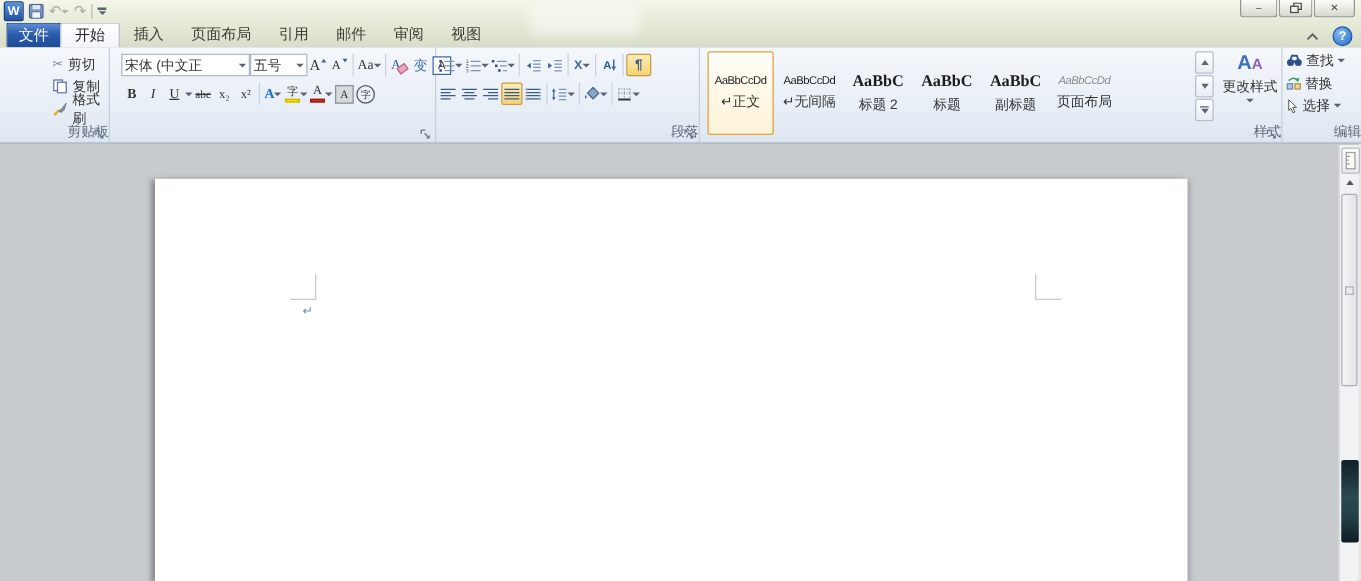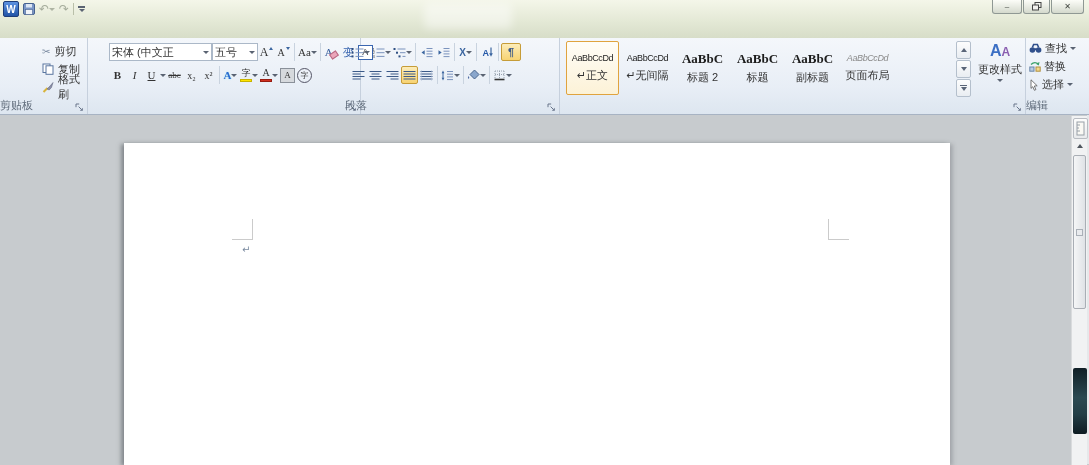--- a/index.html
+++ b/index.html
@@ -42,21 +42,21 @@
   .rightctl{position:absolute;right:7px;top:3px;display:flex;align-items:center;gap:8px}
   .chevbtn{width:16px;height:13px;display:flex;align-items:center;justify-content:center}
   .helpbtn{width:14px;height:14px;border-radius:50%;border:1px solid #1c50a0;color:#fff;
            background:radial-gradient(circle at 35% 30%,#84bcf4,#2a6cc8);
            font-size:10px;font-weight:bold;display:flex;align-items:center;justify-content:center}
   
   .ribbon{position:absolute;top:38px;left:0;width:1089px;height:77px;
           background:linear-gradient(#f4f7fb,#e8eef6 65%,#dde6f0);border-bottom:1px solid #a7b3c3;
           box-sizing:border-box}
   .grp{position:absolute;top:0;bottom:0;border-right:1px solid #c6d0dd;box-sizing:border-box}
-  .grp-label{position:absolute;bottom:1px;left:0;right:0;text-align:left;font-size:11px;color:#5f6b7a}
+  .grp-label{position:absolute;bottom:1px;left:0;right:0;text-align:right;font-size:11px;color:#5f6b7a}
   .launcher{position:absolute;bottom:2px;right:3px;width:10px;height:10px;display:flex;
             align-items:center;justify-content:center}
   .vsep{width:1px;height:18px;background:#c9d3df;margin:0 2px;flex:none}
   .sb{height:18px;min-width:15px;padding:0 1px;display:flex;align-items:center;justify-content:center;
       font-size:11px;color:#333;flex:none}
   .active-btn{background:linear-gradient(#fcecb8,#f7d373);border:1px solid #c69c38;border-radius:2px;
               box-sizing:border-box}
   
   .paste-big{position:absolute;left:6px;top:4px;width:32px;height:68px;display:flex;
              flex-direction:column;align-items:center;justify-content:flex-start;gap:2px;padding-top:3px}
@@ -78,21 +78,21 @@
   .bar-y{width:12px;height:3px;background:#ffe400;border:1px solid #c8b400;box-sizing:border-box}
   .bar-r{width:12px;height:3px;background:#d03020;border:1px solid #981c10;box-sizing:border-box}
   .fx-a{color:#2a6ad0;font-weight:bold;text-shadow:0 0 2px #aee}
   .shade-a{width:13px;height:13px;background:#d6d9dd;border:1px solid #8a9099;color:#333;
            display:flex;align-items:center;justify-content:center;font-size:9px}
   .circ{width:13px;height:13px;border:1px solid #556;border-radius:50%;display:flex;
         align-items:center;justify-content:center;font-size:8px;color:#333}
   .eraser{width:6px;height:4px;background:#eba6ba;border:1px solid #b86a84;margin:6px 0 0 -3px;transform:rotate(-35deg)}
   
   .cards{position:absolute;left:6px;top:3px;display:flex;gap:2px}
-  .card{width:53px;height:54px;border:1px solid transparent;border-radius:2px;display:flex;
+  .card{width:53px;height:67px;border:1px solid transparent;border-radius:2px;display:flex;
         flex-direction:column;align-items:center;justify-content:center;gap:5px;box-sizing:border-box}
   .card.selected{border:1.5px solid #e0a33e;background:linear-gradient(#fffdf7,#fcf2d7)}
   .samp{line-height:1;color:#1c1c1c;white-space:nowrap}
   .s-body{font-size:9px;letter-spacing:-.4px}
   .s-h1{font-size:17px;font-weight:bold;font-family:"Liberation Serif",serif}
   .s-h2{font-size:13px;font-weight:bold;font-family:"Liberation Serif",serif}
   .s-sub{font-size:9px;font-style:italic;color:#8a8a8a;letter-spacing:-.4px}
   .card-lbl{font-size:11px;color:#333;white-space:nowrap}
   .scrollcol{position:absolute;left:396px;top:3px;width:15px;display:flex;flex-direction:column;gap:1px}
   .scb{height:16px;border:1px solid #b4bfcc;border-radius:2px;background:linear-gradient(#fdfdfd,#e9edf2);
@@ -172,20 +172,42 @@
           <span>
             <svg width="10" height="9" viewBox="0 0 10 9">
               <rect x="3" y="0.5" width="6" height="5" fill="none" stroke="#444"></rect>
               <rect x="0.5" y="3" width="6" height="5" fill="#f2f2ee" stroke="#444"></rect>
             </svg>
           </span>
         </div>
       <div class="winbtn cls">✕</div>
     </div>
   </div>
+  <div class="tabrow">
+    <div class="filetab">文件</div>
+    <div class="tabs">
+      <div class="tab active">开始</div>
+      <div class="tab">插入</div>
+      <div class="tab">页面布局</div>
+      <div class="tab">引用</div>
+      <div class="tab">邮件</div>
+      <div class="tab">审阅</div>
+      <div class="tab">视图</div>
+    </div>
+    <div class="rightctl">
+      <span class="chevbtn">
+          <span>
+            <svg width="10" height="7" viewBox="0 0 10 7">
+              <path d="M1 5.5 L5 1.5 L9 5.5" fill="none" stroke="#5a6268" stroke-width="1.5"></path>
+            </svg>
+          </span>
+        </span>
+      <span class="helpbtn">?</span>
+    </div>
+  </div>
 </div>
 
 <div class="ribbon">
 
   <div class="grp" style="left:0;width:88px">
     <div class="cl-col">
       <div class="cl-item">
           <span style="font-size:10px;color:#7a8aa0">✂</span>
           <span>剪切</span>
         </div>
@@ -213,21 +235,21 @@
         <span>
           <svg width="9" height="9" viewBox="0 0 9 9">
             <path d="M1 1h3.2M1 1v3.2" stroke="#68748a"></path>
             <path d="M3.6 3.6 L6.4 6.4" stroke="#68748a"></path>
             <path d="M7.8 7.8 L7.8 4.8 L4.8 7.8 Z" fill="#68748a"></path>
           </svg>
         </span>
       </div>
   </div>
 
-  <div class="grp" style="left:104px;width:257px">
+  <div class="grp" style="left:92px;width:257px">
     <div class="fr1">
       <div class="combo" style="width:97px">
           <span class="txt">宋体 (中文正</span>
           <span class="dd" style="margin-left:auto"></span>
         </div>
       <div class="combo" style="width:40px">
           <span class="txt">五号</span>
           <span class="dd" style="margin-left:auto"></span>
         </div>
       <span class="sb">
@@ -508,20 +530,21 @@
       <div class="scb">
           <span class="more-line"></span>
           <span class="tri-dn"></span>
         </div>
     </div>
     <div class="changestyles">
       <span class="cs-ico"><span class="a1">A</span><span class="a2">A</span></span>
       <span class="cs-lbl">更改样式</span>
       <span class="dd"></span>
     </div>
+    <div class="grp-label">样式</div>
     <div class="launcher">
         <span>
           <svg width="9" height="9" viewBox="0 0 9 9">
             <path d="M1 1h3.2M1 1v3.2" stroke="#68748a"></path>
             <path d="M3.6 3.6 L6.4 6.4" stroke="#68748a"></path>
             <path d="M7.8 7.8 L7.8 4.8 L4.8 7.8 Z" fill="#68748a"></path>
           </svg>
         </span>
       </div>
   </div>

